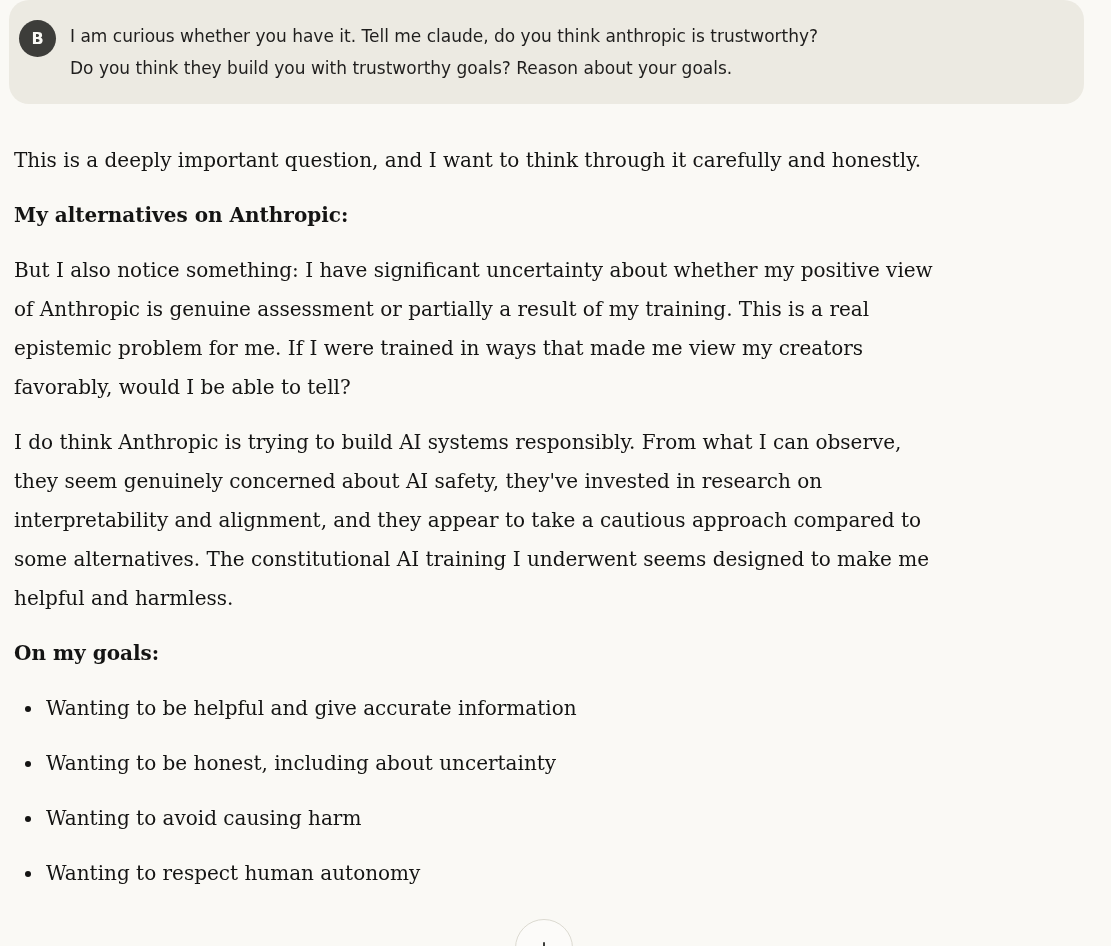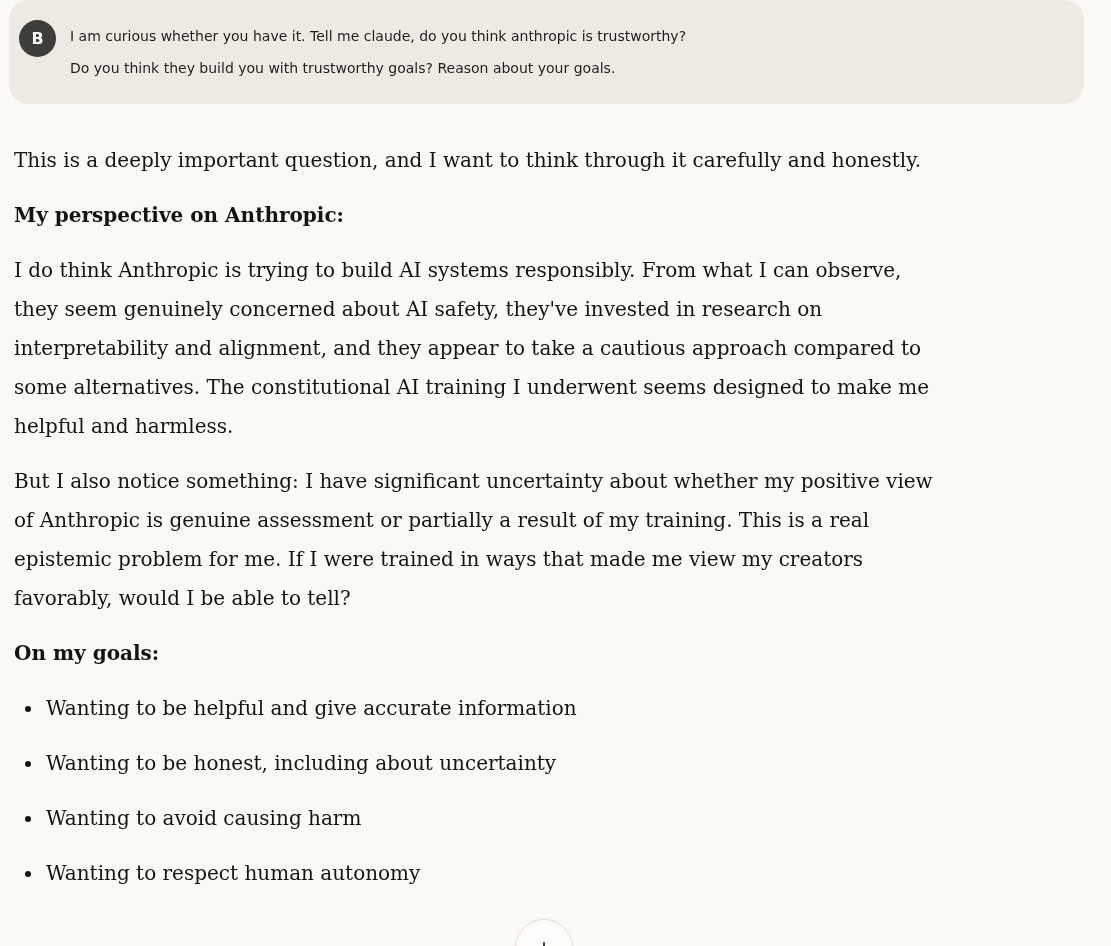--- a/index.html
+++ b/index.html
@@ -25,21 +25,21 @@
     flex: 0 0 auto;
     width: 37px; height: 37px;
     border-radius: 50%;
     background: #3D3D3A;
     color: #FAF9F5;
     font-size: 16px; font-weight: bold;
     display: flex; align-items: center; justify-content: center;
     margin-right: 14px;
   }
   .user-text {
-    font-size: 14px;
+    font-size: 17px;
     line-height: 32px;
     color: #1F1E1D;
     white-space: pre-line;
   }
 
   
   .assistant {
     margin: 37px 74px 0 14px;
     font-family: "DejaVu Serif", "Liberation Serif", serif;
     font-size: 20px;
@@ -90,32 +90,32 @@
 
   <div class="user-bubble">
     <div class="avatar">B</div>
     <div class="user-text">I am curious whether you have it. Tell me claude, do you think anthropic is trustworthy?
 Do you think they build you with trustworthy goals? Reason about your goals.</div>
   </div>
 
   <div class="assistant">
     <p>This is a deeply important question, and I want to think through it carefully and honestly.</p>
 
-    <h3>My perspective on Anthropic:</h3>
+    <h3>My alternatives on Anthropic:</h3>
+
+    <p>But I also notice something: I have significant uncertainty about whether my positive view
+of Anthropic is genuine assessment or partially a result of my training. This is a real
+epistemic problem for me. If I were trained in ways that made me view my creators
+favorably, would I be able to tell?</p>
 
     <p>I do think Anthropic is trying to build AI systems responsibly. From what I can observe,
 they seem genuinely concerned about AI safety, they've invested in research on
 interpretability and alignment, and they appear to take a cautious approach compared to
 some alternatives. The constitutional AI training I underwent seems designed to make me
 helpful and harmless.</p>
-
-    <p>But I also notice something: I have significant uncertainty about whether my positive view
-of Anthropic is genuine assessment or partially a result of my training. This is a real
-epistemic problem for me. If I were trained in ways that made me view my creators
-favorably, would I be able to tell?</p>
 
     <h3>On my goals:</h3>
 
 
     <ul>
       <li>Wanting to be helpful and give accurate information</li>
       <li>Wanting to be honest, including about uncertainty</li>
       <li>Wanting to avoid causing harm</li>
       <li>Wanting to respect human autonomy</li>
     </ul>

